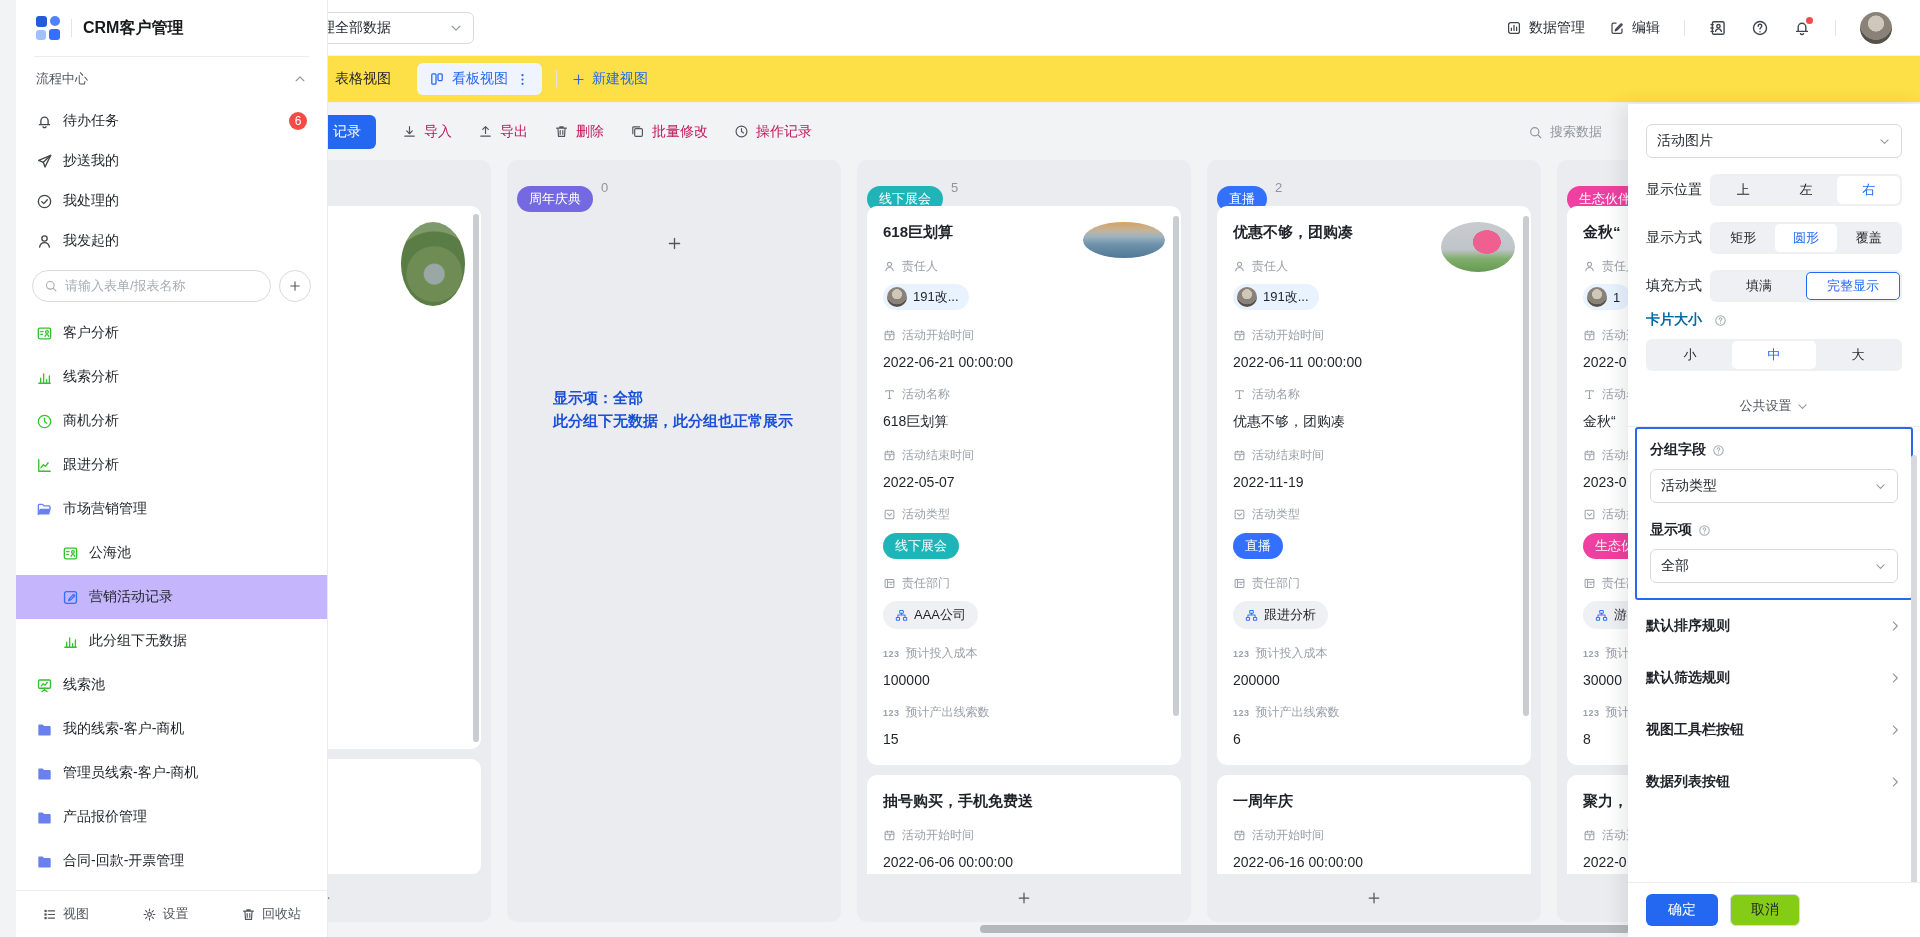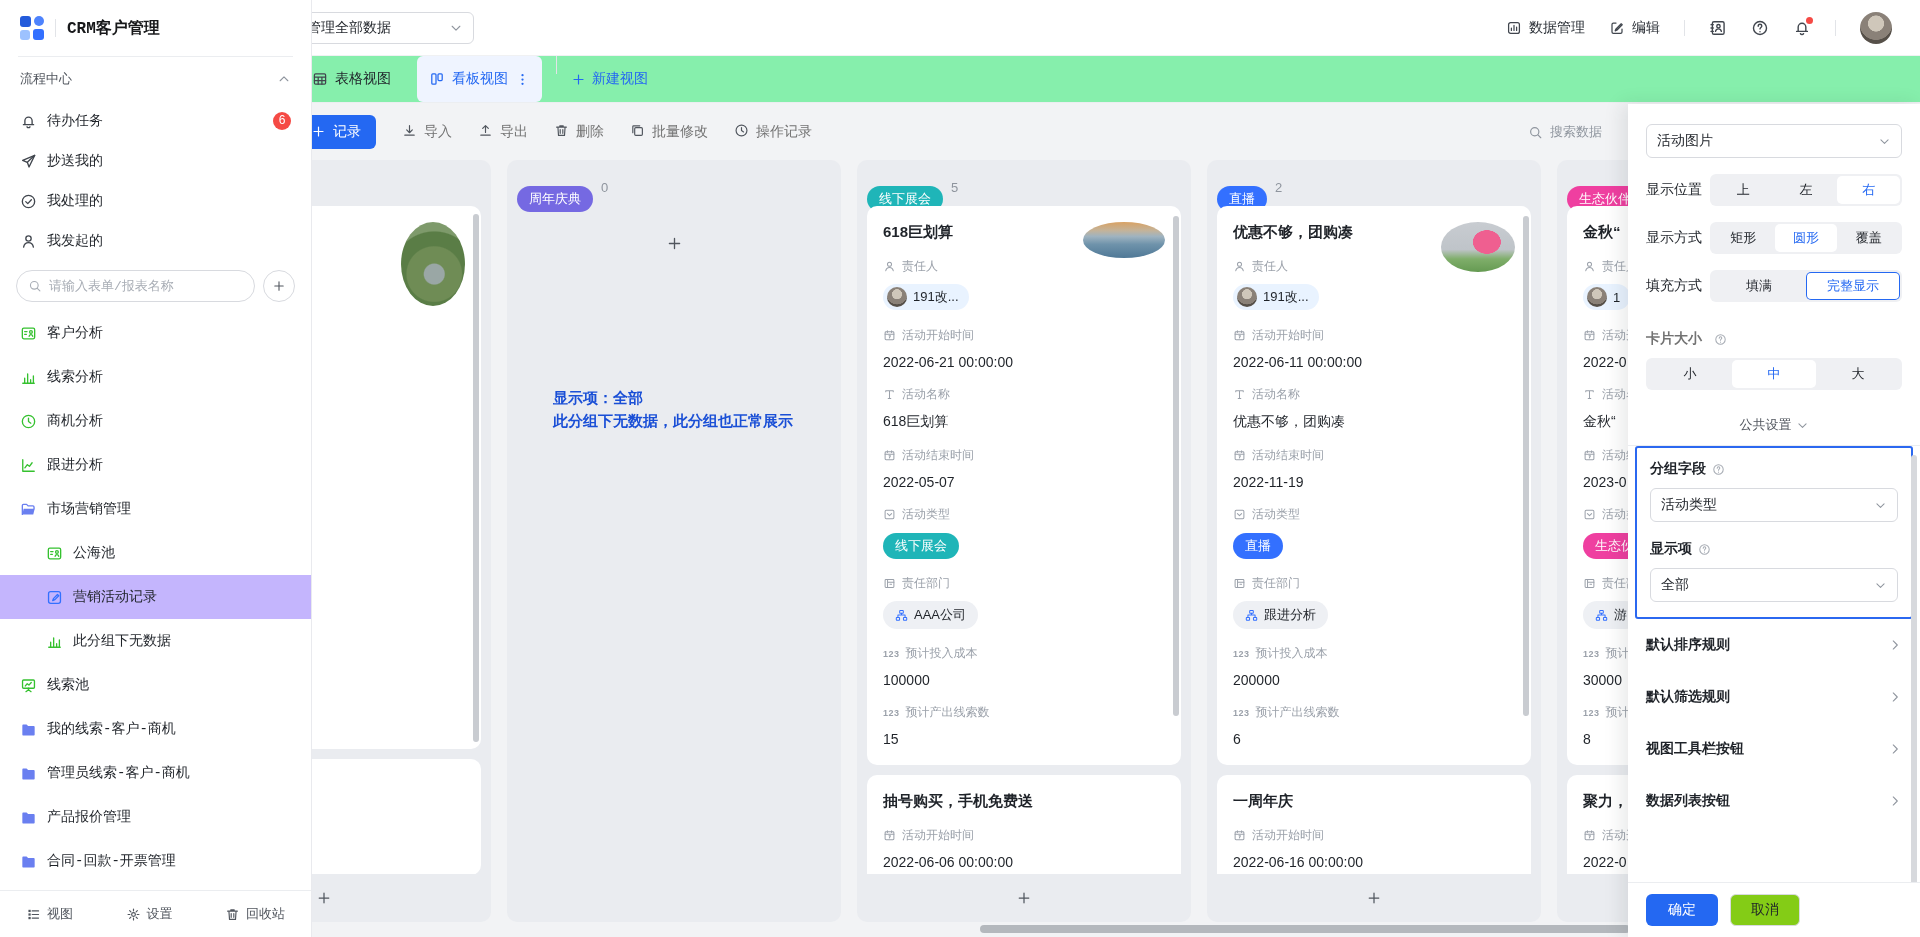--- a/index.html
+++ b/index.html
@@ -1,21 +1,21 @@
 <!DOCTYPE html>
 <html><head>
 <meta charset="utf-8">
 <style>
   * { margin:0; padding:0; box-sizing:border-box; }
   html,body { width:1920px; height:937px; overflow:hidden; }
   body { font-family:"Liberation Sans","DejaVu Sans",sans-serif; background:#f2f3f5; position:relative; color:#1f2329; }
   .ic { flex:none; display:inline-block; vertical-align:middle; }
 
   
-  .sidebar { position:absolute; left:0; top:0; width:312px; height:937px; background:#fff; border-right:1px solid #e9eaee; display:flex; flex-direction:column; z-index:30;font-family:Liberation Mono, monospace; }
+  .sidebar { position:absolute; left:16px; top:0; width:312px; height:937px; background:#fff; border-right:1px solid #e9eaee; display:flex; flex-direction:column; z-index:30; }
   .logo-row { height:56px; display:flex; align-items:center; gap:11px; padding:0 20px; flex:none; }
   .logo-grid { width:24px; height:24px; position:relative; flex:none; }
   .logo-grid i { position:absolute; display:block; }
   .lg1 { left:0; top:0; width:11px; height:11px; border-radius:3px; background:#245bdb; }
   .lg2 { right:0; top:0; width:10px; height:10px; border-radius:50%; background:#4e83fd; }
   .lg3 { left:0; bottom:0; width:10px; height:10px; border-radius:3px; background:#9dc2ff; }
   .lg4 { right:0; bottom:0; width:11px; height:11px; border-radius:3px; background:#3370ff; }
   .logo-div { width:1px; height:18px; background:#e2e4e8; }
   .app-title { font-size:16px; font-weight:bold; color:#17181a; }
   .side-rule { height:1px; background:#ebedf0; margin:0 18px; flex:none; }
@@ -41,33 +41,33 @@
   .h-act { display:flex; align-items:center; gap:7px; cursor:pointer; }
   .h-act .ic { color:#41464e; }
   .h-divider { width:1px; height:16px; background:#e2e4e8; }
   .bell-wrap { position:relative; display:flex; cursor:pointer; color:#41464e; }
   .bell-dot { position:absolute; right:-2px; top:-2px; width:7px; height:7px; border-radius:50%; background:#f54a45; }
   .avatar { border-radius:50%; background:radial-gradient(circle at 50% 36%, #cfc7ba 0 30%, #8a8178 32% 62%, #565049 64%); }
   .av32 { width:32px; height:32px; }
   .av20 { width:20px; height:20px; flex:none; }
 
   
-  .tabs-bar { position:absolute; left:278px; top:56px; right:0; height:47px; background:#86efac; border-bottom:1px solid #eceef1; display:flex; padding:0 22px; gap:14px; z-index:4; }
+  .tabs-bar { position:absolute; left:278px; top:56px; right:0; height:47px; background:#fde047; border-bottom:1px solid #eceef1; display:flex; align-items:center; padding:0 22px; gap:14px; z-index:4; }
   .tab { display:flex; align-items:center; gap:7px; font-size:14px; color:#1f2329; padding:7px 12px; border-radius:6px; cursor:pointer; }
   .tab .ic { color:#41464e; }
   .tab.active { background:#eff4ff; color:#2468f2; }
   .tab.active .ic { color:#2468f2; }
   .tab-divider { width:1px; height:18px; background:#e2e4e8; }
   .new-view { display:flex; align-items:center; gap:6px; color:#2468f2; font-size:14px; cursor:pointer; }
 
   
   .board { position:absolute; left:278px; top:103px; right:0; bottom:0; background:#f2f3f5; overflow:hidden; }
   .toolbar { height:57px; display:flex; align-items:center; gap:26px; padding:0 18px; position:relative; }
   .btn-record { background:#2468f2; color:#fff; height:34px; border:none; border-radius:6px; padding:0 15px; display:flex; align-items:center; gap:7px; font-size:14px; cursor:pointer; font-family:inherit; }
-  .tool-act { display:flex; align-items:flex-start; gap:7px; font-size:14px; color:#737373; cursor:pointer; }
+  .tool-act { display:flex; align-items:center; gap:7px; font-size:14px; color:#be185d; cursor:pointer; }
   .tool-act .ic { color:#51565e; }
   .board-search { position:absolute; left:1242px; top:13px; width:250px; height:32px; display:flex; align-items:center; gap:7px; color:#8f959e; font-size:13px; padding:0 8px; cursor:text; }
   .columns { position:absolute; left:-121px; top:57px; bottom:15px; display:flex; gap:16px; }
   .column { width:334px; flex:none; background:#eaecf0; border-radius:10px; display:flex; flex-direction:column; padding:10px 10px 0; }
   .col-header { height:34px; display:flex; align-items:center; gap:8px; flex:none; }
   .col-pill { color:#fff; font-size:13px; padding:4px 12px; border-radius:13px; white-space:nowrap;margin-top:24px; }
   .col-count { color:#8f959e; font-size:13px; }
   .col-body { flex:1; overflow:hidden; display:flex; flex-direction:column; gap:10px; position:relative; padding-top:2px; }
   .col-footer { height:48px; flex:none; display:flex; align-items:center; justify-content:center; color:#51565e; cursor:pointer; }
   .card { background:#fff; border-radius:10px; padding:14px 16px 18px; position:relative; flex:none; overflow:hidden; cursor:pointer; }
@@ -99,21 +99,21 @@
   .select-box { height:34px; border:1px solid #d8dadf; border-radius:6px; display:flex; align-items:center; justify-content:space-between; padding:0 10px; font-size:14px; color:#1f2329; background:#fff; cursor:pointer; }
   .select-box .ic { color:#8f959e; }
   .mt20 { margin-top:20px; }
   .seg-row { display:flex; align-items:center; justify-content:space-between; margin-top:16px; }
   .seg-label { font-size:14px; color:#1f2329; }
   .seg { width:192px; background:#eff0f3; border-radius:6px; padding:2px; display:flex; height:32px; }
   .seg.full { width:100%; margin-top:10px; }
   .seg-opt { flex:1; display:flex; align-items:center; justify-content:center; font-size:13px; color:#1f2329; border-radius:5px; cursor:pointer; }
   .seg-opt.sel { background:#fff; color:#2468f2; }
   .seg-opt.sel.outl { box-shadow:inset 0 0 0 1px #2468f2; }
-  .size-label { display:flex; align-items:center; gap:12px; margin-top:28px; font-size:14px; font-weight:bold; color:#737373; }
+  .size-label { display:flex; align-items:center; gap:12px; margin-top:9px; font-size:14px; font-weight:bold; color:#0369a1; }
   .qmark { color:#a6abb3; display:flex; }
   .common-row { display:flex; align-items:center; justify-content:center; gap:4px; margin-top:26px; color:#51565e; font-size:13px; cursor:pointer; }
   .common-row .ic { color:#8f959e; }
   .panel-rule { height:1px; background:#ebedf0; margin:11px -18px 0; }
   .blue-box { border:2px solid #2b68f0; border-radius:3px; margin:0 -11px; padding:2px 13px 15px; }
   .box-label { display:flex; align-items:center; gap:6px; font-size:14px; font-weight:bold; color:#1f2329; margin:10px 0 10px; }
   .nav-row { display:flex; align-items:center; justify-content:space-between; height:52px; font-size:14px; font-weight:600; color:#1f2329; cursor:pointer; }
   .nav-row .ic { color:#8f959e; }
   .panel-footer { border-top:1px solid #ebedf0; padding:11px 18px; display:flex; gap:12px; flex:none; }
   .btn-ok { width:72px; height:32px; background:#2468f2; color:#fff; border:none; border-radius:6px; font-size:14px; cursor:pointer; font-family:inherit; }

